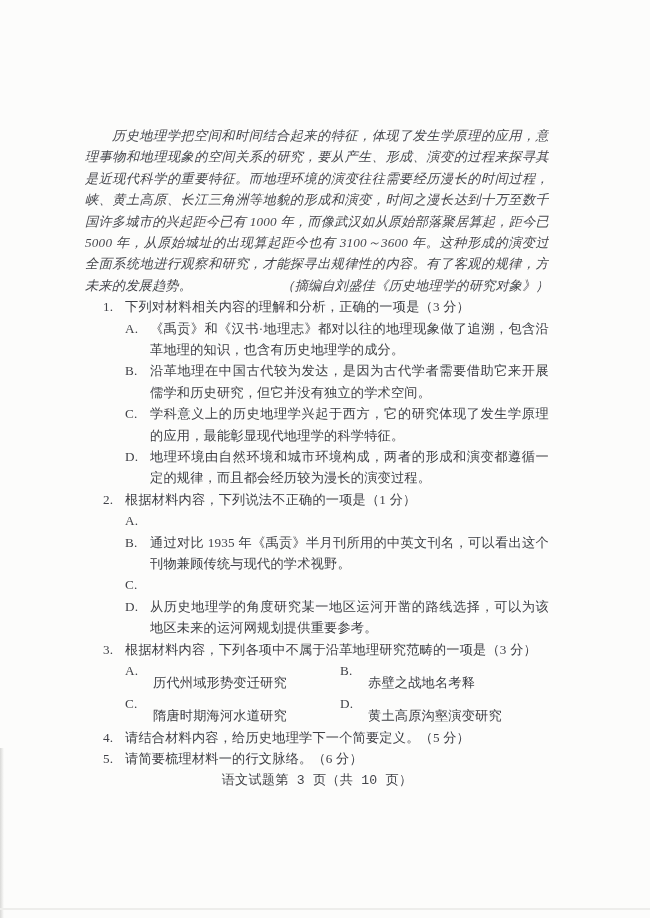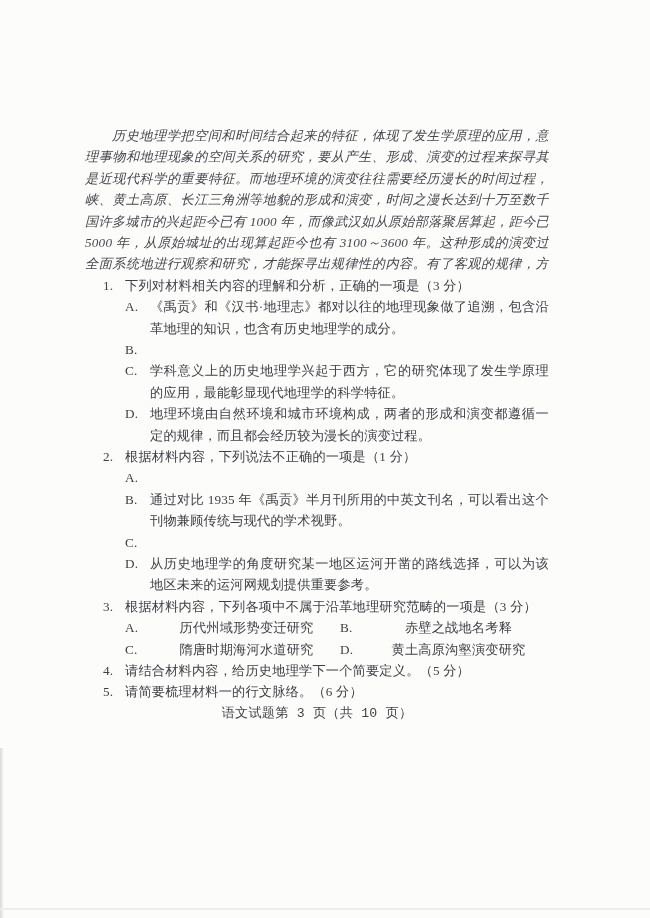--- a/index.html
+++ b/index.html
@@ -70,21 +70,21 @@
     text-align: justify;
     overflow: hidden;
   }
   .options-2col {
     padding-left: 40px;
     display: grid;
     grid-template-columns: 215px 1fr;
   }
   .options-2col .cell { display: flex; }
   .options-2col .olabel { width: 28px; }
-  .options-2col .otext { text-align: center; }
+  .options-2col .otext { text-align: left; margin-top: 12px; }
   
   .footer {
     text-align: center;
     font-style: normal;
     color: #43444a;
     font-family: Liberation Mono, monospace;
   }
 </style>
 </head>
 <body>
@@ -96,32 +96,37 @@
   <div class="content">
 
     <div class="material">
       <div class="pline full first">历史地理学把空间和时间结合起来的特征，体现了发生学原理的应用，意味着对地</div>
       <div class="pline full">理事物和地理现象的空间关系的研究，要从产生、形成、演变的过程来探寻其规律，这</div>
       <div class="pline full">是近现代科学的重要特征。而地理环境的演变往往需要经历漫长的时间过程，如长江三</div>
       <div class="pline full">峡、黄土高原、长江三角洲等地貌的形成和演变，时间之漫长达到十万至数千万年；我</div>
       <div class="pline full">国许多城市的兴起距今已有 1000 年，而像武汉如从原始部落聚居算起，距今已达 4000～</div>
       <div class="pline full">5000 年，从原始城址的出现算起距今也有 3100～3600 年。这种形成的演变过程，只有</div>
       <div class="pline full">全面系统地进行观察和研究，才能探寻出规律性的内容。有了客观的规律，方能预测其</div>
+      <div class="pline last">
+        <span>未来的发展趋势。</span>
+        <span>（摘编自刘盛佳《历史地理学的研究对象》）</span>
+      </div>
     </div>
 
     <div class="question">
       <span class="qnum">1.</span>
       <span class="qstem">下列对材料相关内容的理解和分析，正确的一项是（3 分）</span>
     </div>
     <div class="option">
       <span class="olabel">A.</span>
       <span class="otext">《禹贡》和《汉书·地理志》都对以往的地理现象做了追溯，包含沿革地理的知识，也含有历史地理学的成分。</span>
     </div>
     <div class="option">
       <span class="olabel">B.</span>
+      <span class="otext">沿革地理在中国古代较为发达，是因为古代学者需要借助它来开展儒学和历史研究，但它并没有独立的学术空间。</span>
     </div>
     <div class="option">
       <span class="olabel">C.</span>
       <span class="otext">学科意义上的历史地理学兴起于西方，它的研究体现了发生学原理的应用，最能彰显现代地理学的科学特征。</span>
     </div>
     <div class="option">
       <span class="olabel">D.</span>
       <span class="otext">地理环境由自然环境和城市环境构成，两者的形成和演变都遵循一定的规律，而且都会经历较为漫长的演变过程。</span>
     </div>
 

